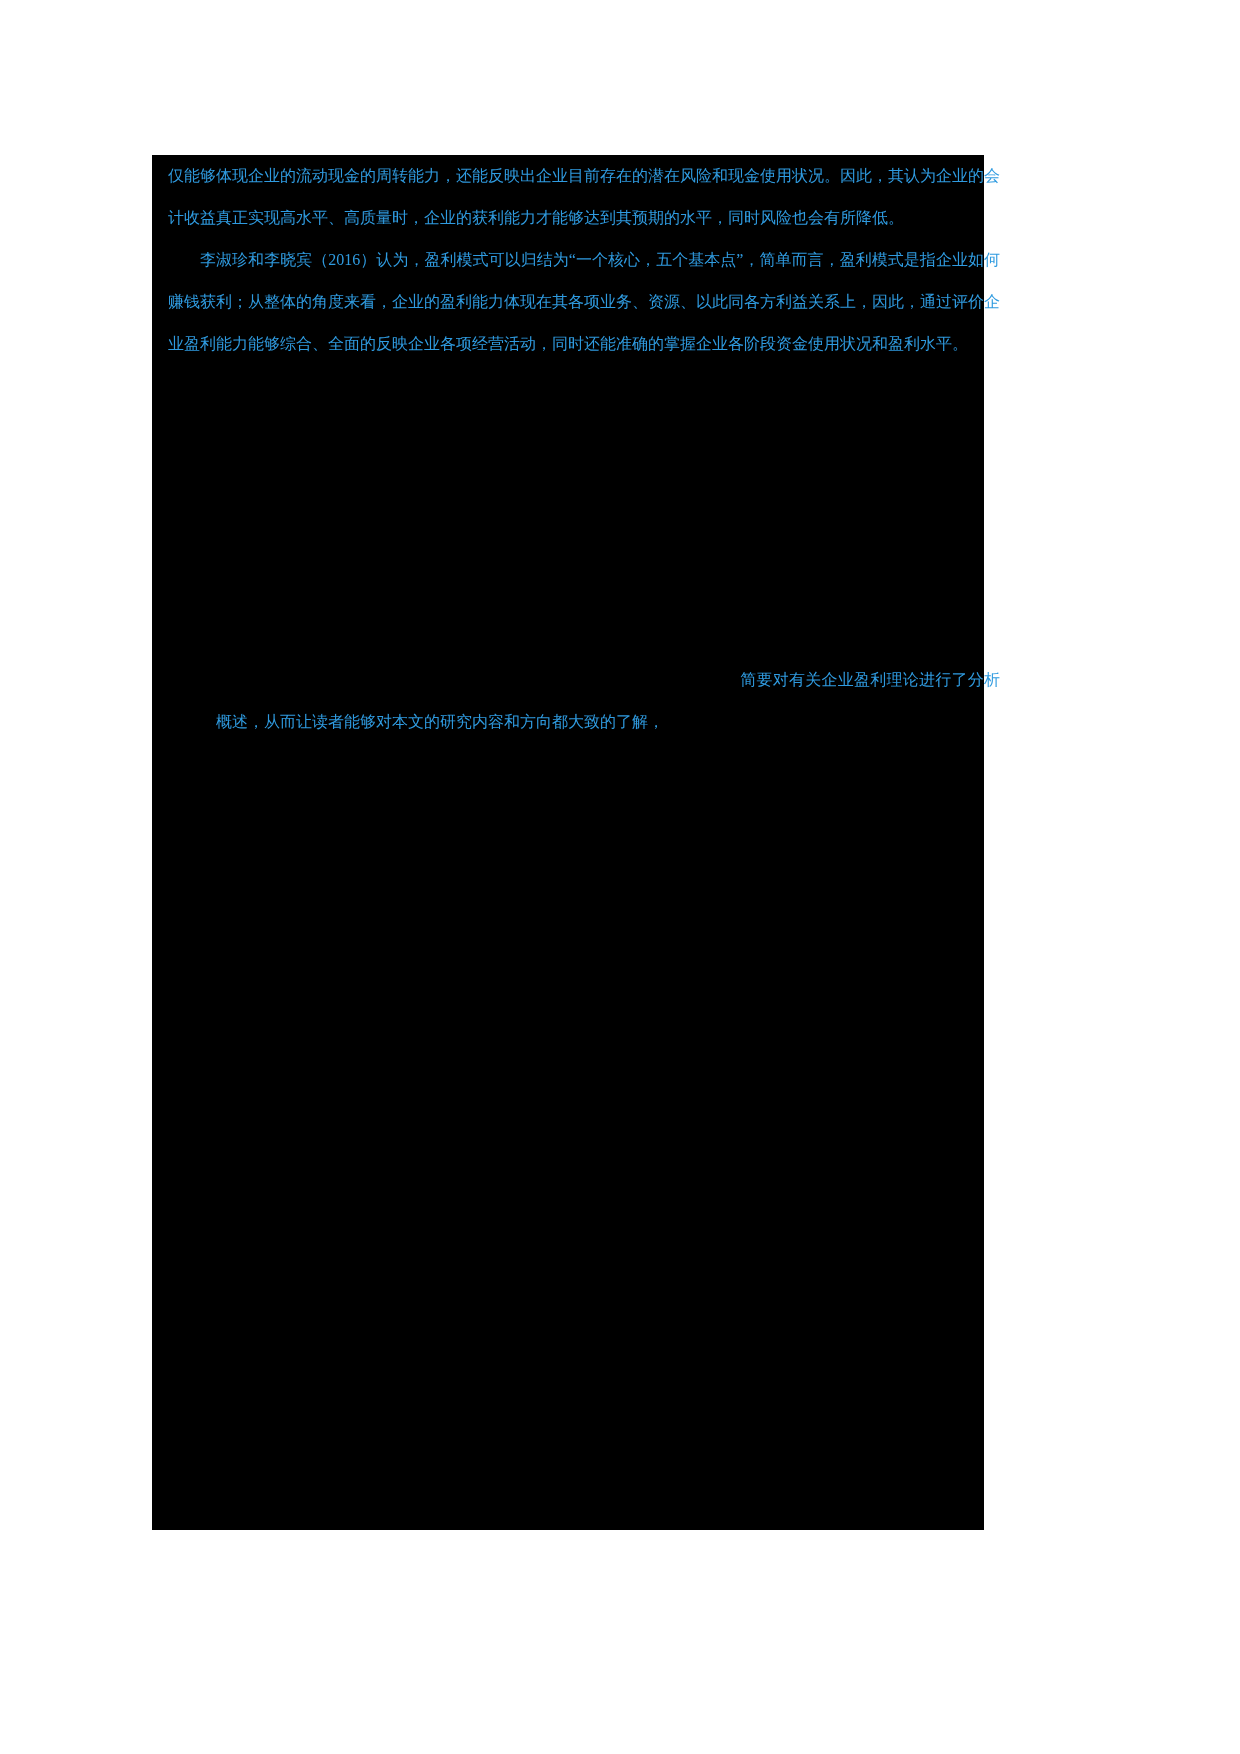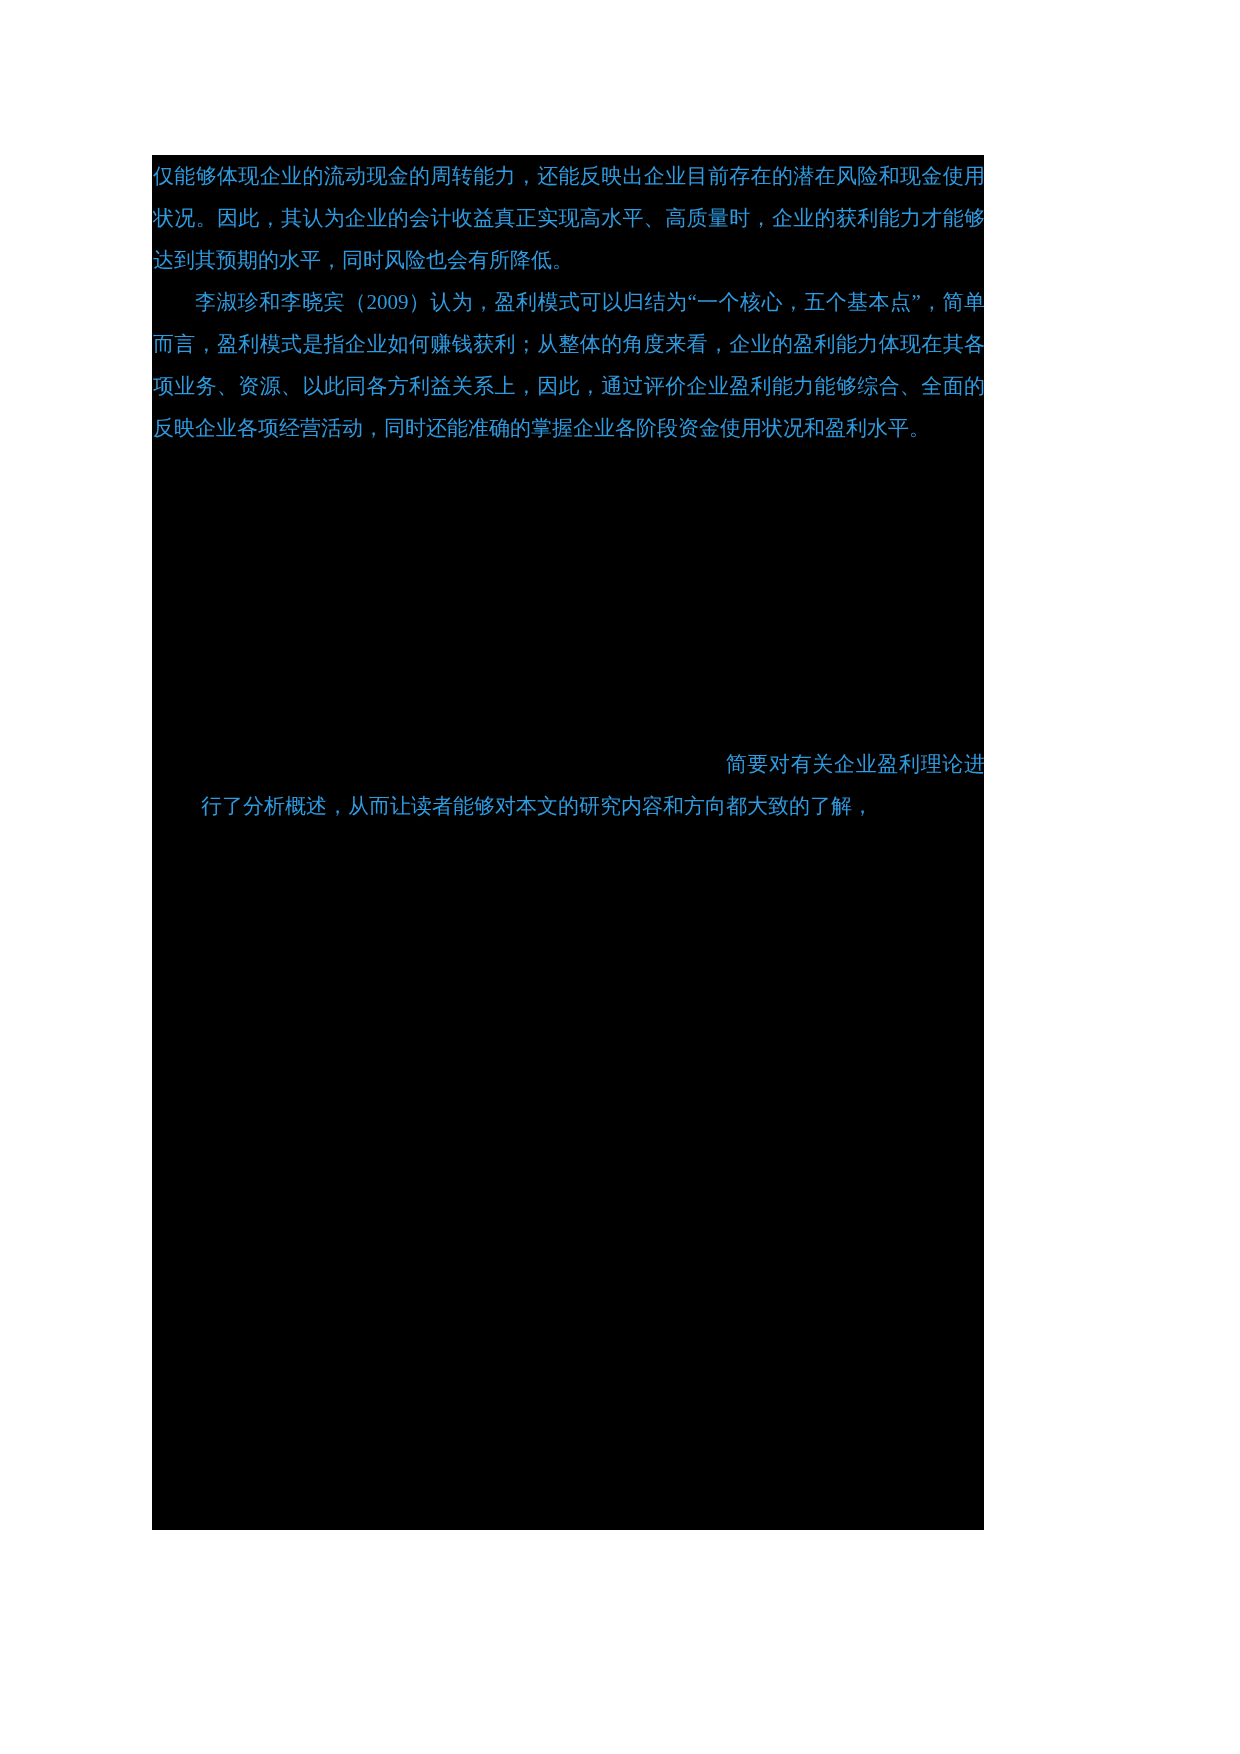--- a/index.html
+++ b/index.html
@@ -19,24 +19,24 @@
   .doc-block {
     position: absolute;
     left: 152px;
     top: 155px;
     width: 832px;
     height: 1375px;
     background: #000000;
   }
   .text-col {
     position: absolute;
-    left: 153px;
+    left: 168px;
     top: 155px;
     width: 832px;
-    font-size: 21px;
+    font-size: 16px;
     line-height: 42px;
     color: #2f9be0;
     font-family: "Liberation Serif", serif;
     text-align: justify;
     text-justify: inter-ideograph;
   }
   p {
     margin: 0;
     padding: 0;
     text-indent: 2em;
@@ -67,18 +67,18 @@
 </head>
 <body>
 
 <div class="page">
 
   <div class="doc-block"></div>
   <div class="bottom-fill"></div>
 
   <div class="text-col">
     <p class="no-indent">仅能够体现企业的流动现金的周转能力，还能反映出企业目前存在的潜在风险和现金使用状况。因此，其认为企业的会计收益真正实现高水平、高质量时，企业的获利能力才能够达到其预期的水平，同时风险也会有所降低。</p>
-    <p>李淑珍和李晓宾（2009）认为，盈利模式可以归结为“一个核心，五个基本点”，简单而言，盈利模式是指企业如何赚钱获利；从整体的角度来看，企业的盈利能力体现在其各项业务、资源、以此同各方利益关系上，因此，通过评价企业盈利能力能够综合、全面的反映企业各项经营活动，同时还能准确的掌握企业各阶段资金使用状况和盈利水平。</p>
+    <p>李淑珍和李晓宾（2016）认为，盈利模式可以归结为“一个核心，五个基本点”，简单而言，盈利模式是指企业如何赚钱获利；从整体的角度来看，企业的盈利能力体现在其各项业务、资源、以此同各方利益关系上，因此，通过评价企业盈利能力能够综合、全面的反映企业各项经营活动，同时还能准确的掌握企业各阶段资金使用状况和盈利水平。</p>
     <div class="spacer-block"></div>
     <p class="tail"><span class="lead-space"></span><span>简要对有关企业盈利理论进行了分析概述，从而让读者能够对本文的研究内容和方向都大致的了解，</span></p>
   </div>
 
 </div>
 
 </body></html>

